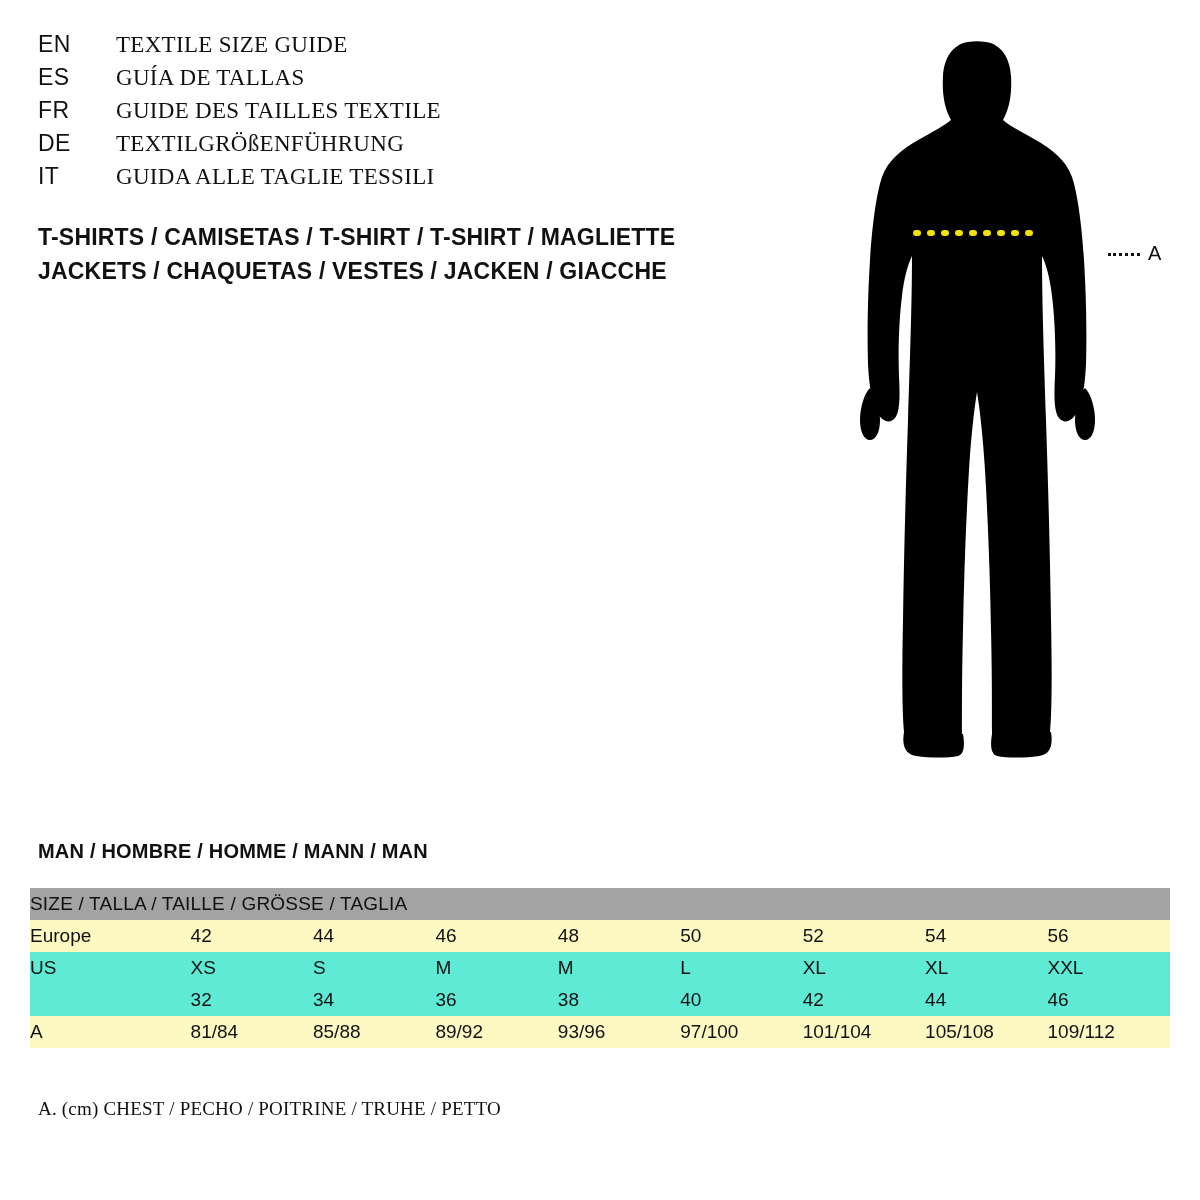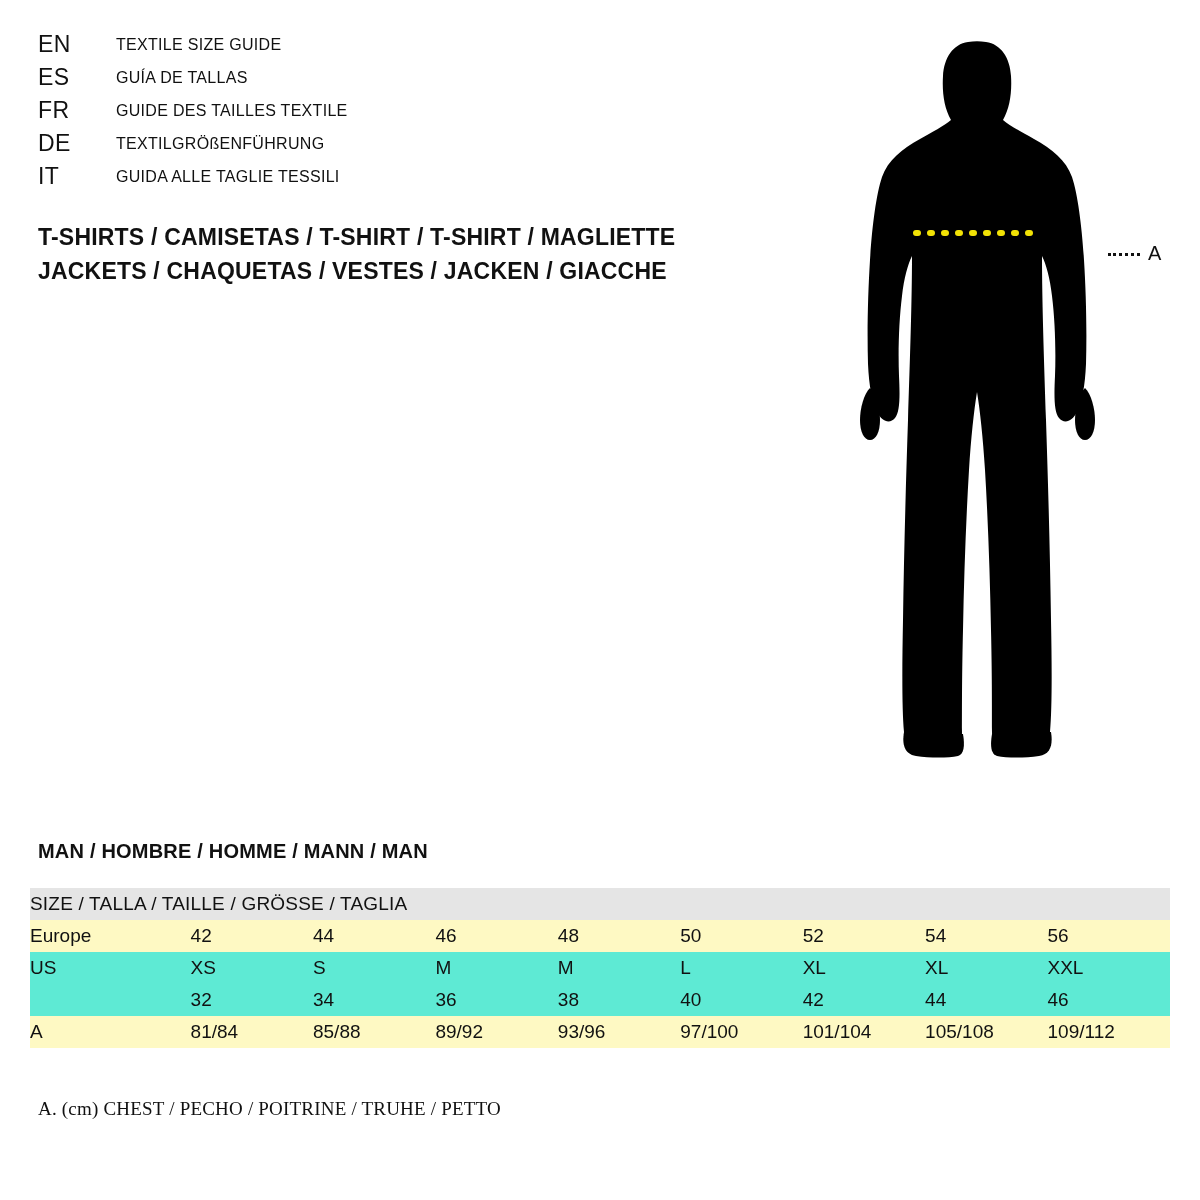--- a/index.html
+++ b/index.html
@@ -33,24 +33,25 @@
     align-items: center;
     height: 33px;
   }
   .lang-code {
     width: 78px;
     font-size: 23px;
     letter-spacing: 0.4px;
     color: #111;
   }
   .lang-text {
-    font-size: 16px;
+    font-size: 23px;
     letter-spacing: 0.3px;
     color: #111;
     white-space: nowrap;
+    font-family: Liberation Serif, serif;
   }
 
   .cat-block {
     position: absolute;
     left: 38px;
     top: 220px;
     width: 760px;
   }
   .cat-line {
     font-size: 23px;
@@ -109,21 +110,21 @@
     font-size: 19px;
   }
   table.size-table th,
   table.size-table td {
     padding: 0;
     height: 32px;
     font-weight: normal;
     color: #111;
   }
   .hdr-row th {
-    background: #e5e5e5;
+    background: #a3a3a3;
     text-align: left;
     padding-left: 10px;
     font-size: 19px;
     letter-spacing: 0.2px;
   }
   .row-light td { background: #fef9c3; }
   .row-dark td  { background: #5eead4; }
   .lbl {
     text-align: left;
     padding-left: 10px;

